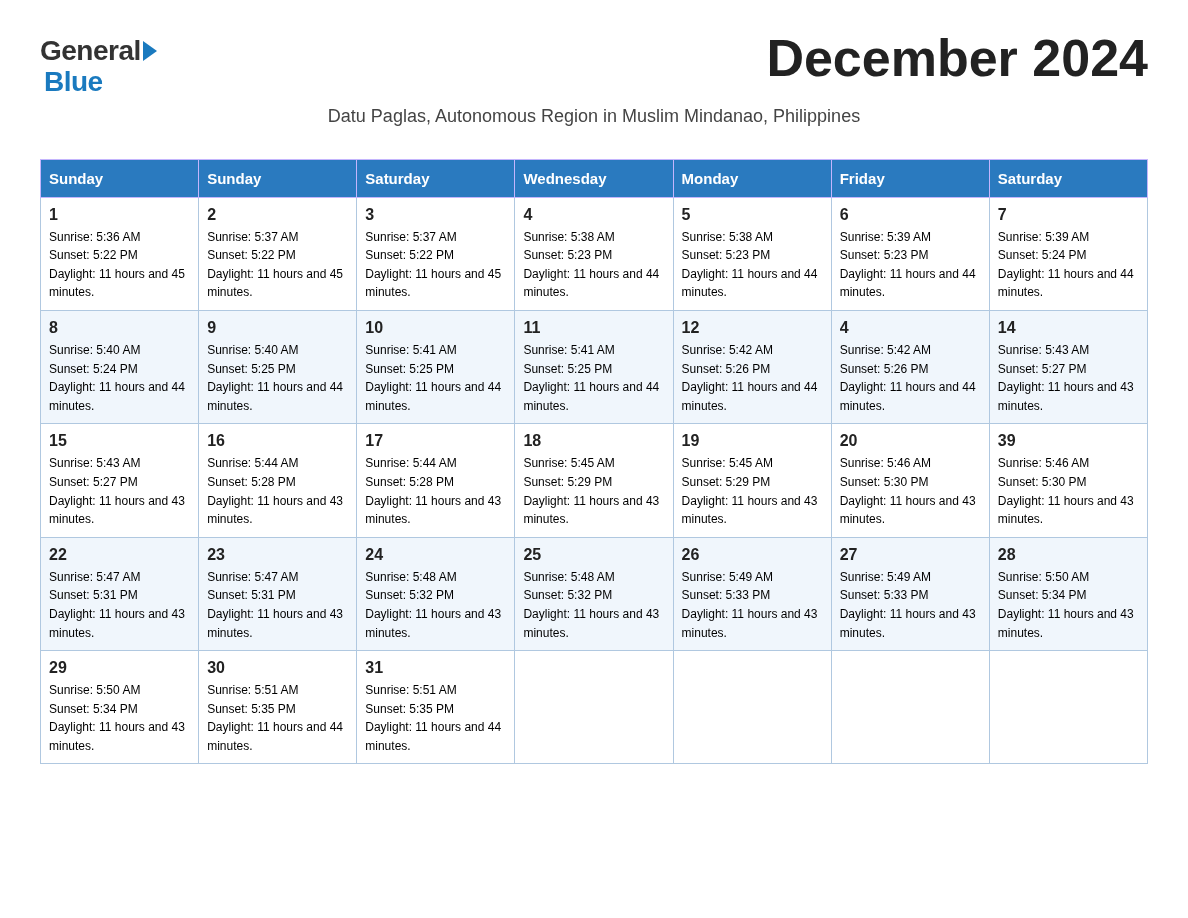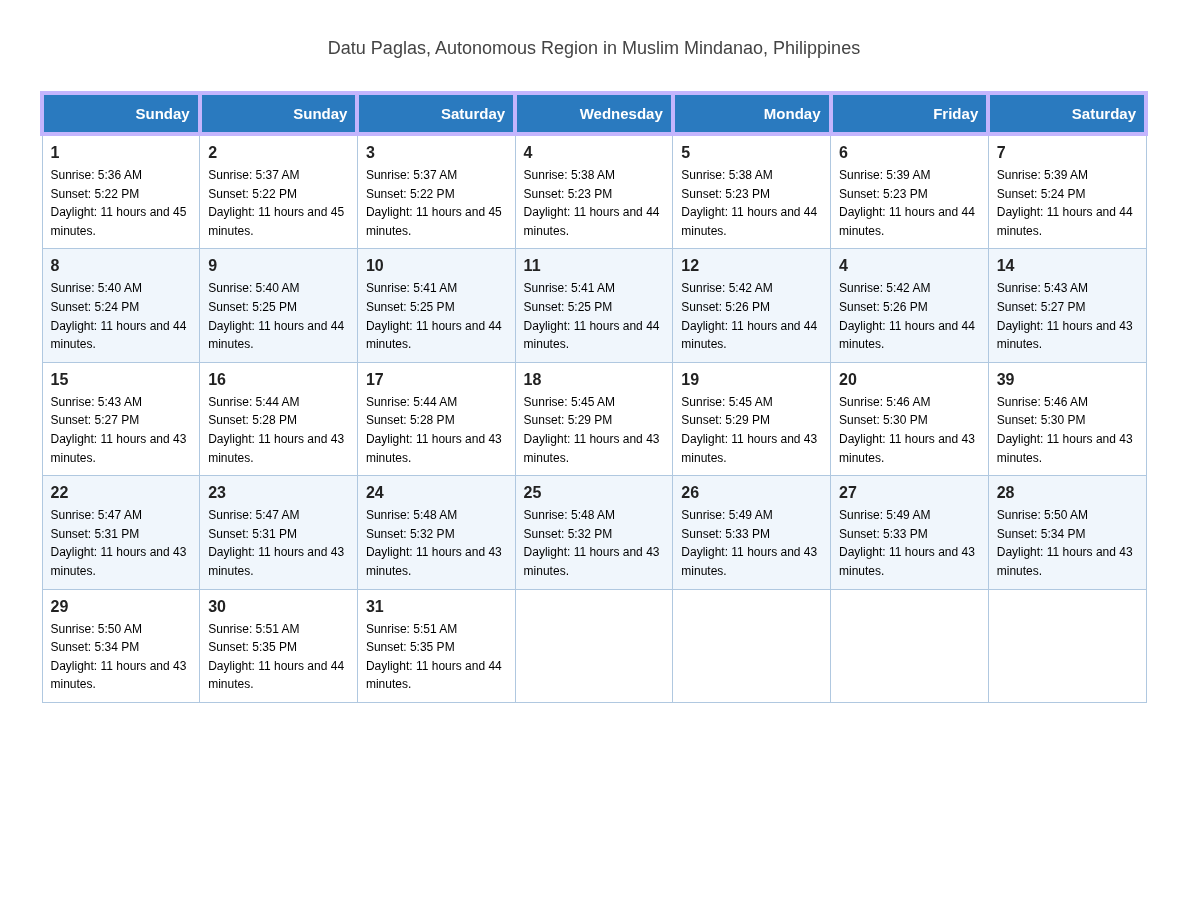--- a/index.html
+++ b/index.html
@@ -61,22 +61,22 @@
       width: 100%;
       border-collapse: collapse;
       table-layout: fixed;
     }
     thead tr th {
       background-color: #2a7abf;
       color: #fff;
       font-size: 15px;
       font-weight: bold;
       padding: 10px 8px;
-      text-align: right;
-      border: 4px solid #c4b5fd;
+      text-align: left;
+      border: 1px solid #c4b5fd;
     }
     tbody tr td {
       vertical-align: top;
       padding: 8px 8px;
       border: 1px solid #b0c8e0;
       font-size: 12.5px;
       color: #333;
       height: 110px;
     }
     tbody tr td .day-num {
@@ -98,20 +98,32 @@
       background-color: #f0f6fc;
     }
     tbody tr td.empty {
       background-color: #fff;
     }
   </style>
 </head>
 <body>
 
 <div class="header-area">
+  <div class="logo">
+    <div style="display:flex; flex-direction:column; line-height:1.1;">
+      <div style="display:flex; align-items:center;">
+        <span class="logo-text-general">General</span>
+        <span class="logo-triangle"></span>
+      </div>
+      <div style="display:flex; align-items:center; padding-left: 4px;">
+        <span class="logo-text-blue">Blue</span>
+      </div>
+    </div>
+  </div>
+  <div class="month-title">December 2024</div>
 </div>
 
 <div class="subtitle">Datu Paglas, Autonomous Region in Muslim Mindanao, Philippines</div>
 
 <table>
   <thead>
     <tr>
       <th>Sunday</th>
       <th>Sunday</th>
       <th>Saturday</th>

